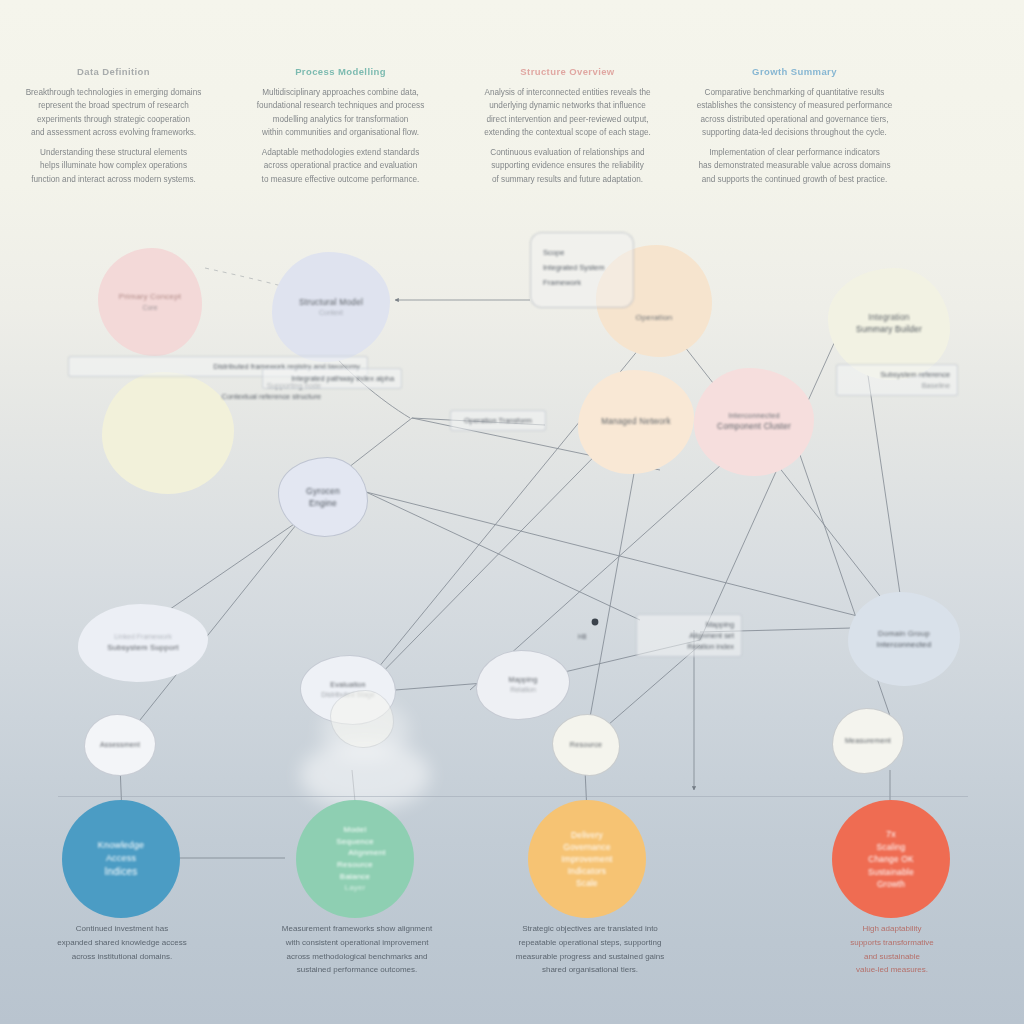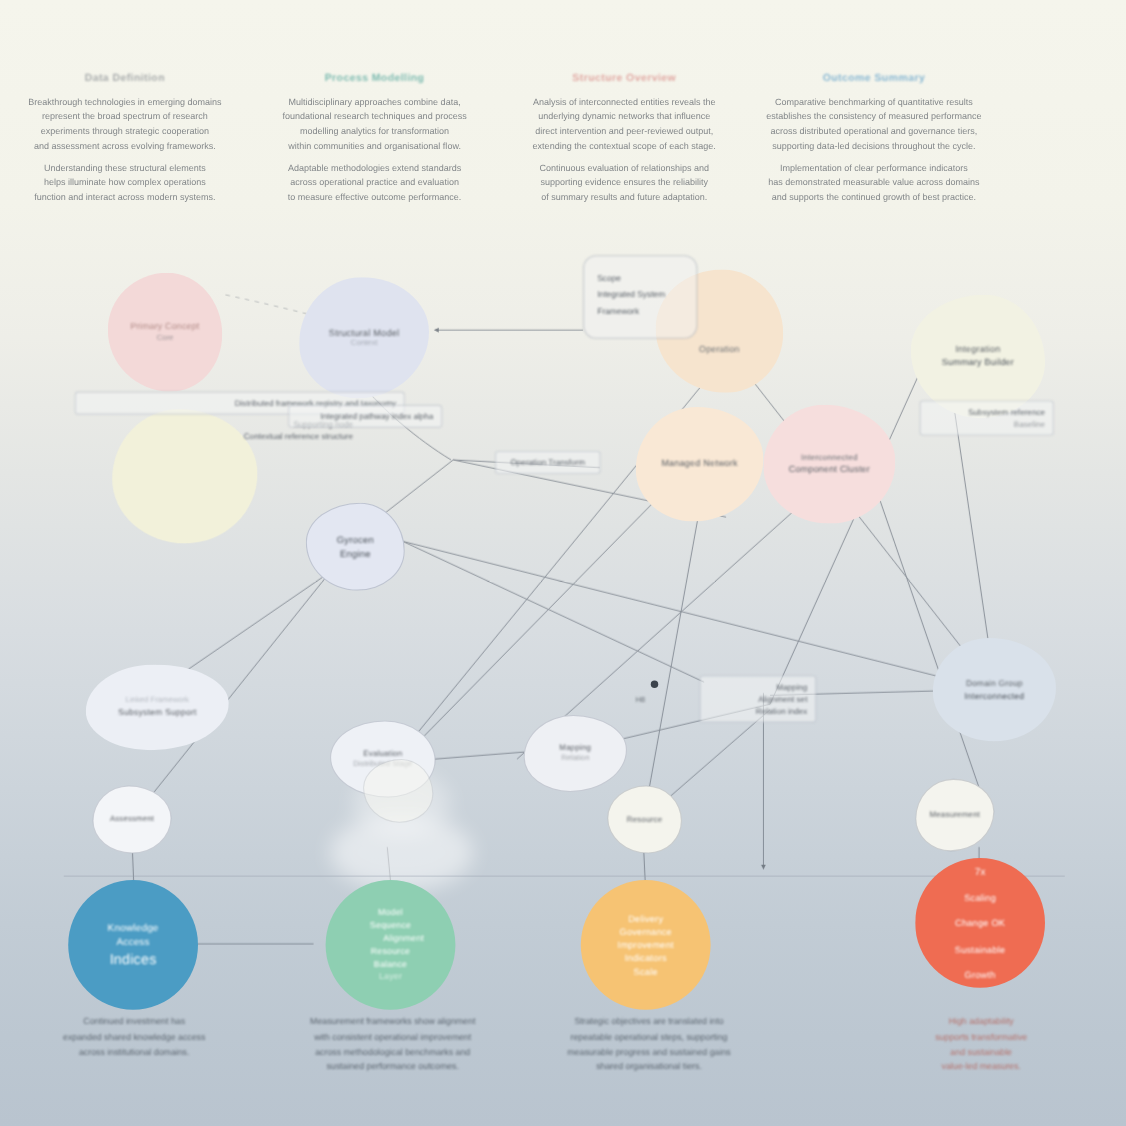--- a/index.html
+++ b/index.html
@@ -202,21 +202,21 @@
 underlying dynamic networks that influence
 direct intervention and peer-reviewed output,
 extending the contextual scope of each stage.</p>
         <p style="white-space:pre-line">Continuous evaluation of relationships and
 supporting evidence ensures the reliability
 of summary results and future adaptation.</p>
       </div>
     </div>
 
     <div class="column">
-      <div class="col-head" style="color:#5d9fc9">Outcome Summary</div>
+      <div class="col-head" style="color:#5d9fc9">Growth Summary</div>
       <div class="col-body">
         <p style="white-space:pre-line">Comparative benchmarking of quantitative results
 establishes the consistency of measured performance
 across distributed operational and governance tiers,
 supporting data-led decisions throughout the cycle.</p>
         <p style="white-space:pre-line">Implementation of clear performance indicators
 has demonstrated measurable value across domains
 and supports the continued growth of best practice.</p>
       </div>
     </div>
@@ -317,21 +317,21 @@
   <div class="node blob-d no-ring" style="left:828px; top:268px; width:122px; height:112px; background:#f2f2e3;">
     <div class="lbl" style="font-size:8.2px; color:#5d6268;">Integration</div>
     <div class="lbl" style="font-size:8.2px; color:#4d545c;">Summary Builder</div>
   </div>
 
   <div class="node blob-b no-ring" style="left:78px; top:604px; width:130px; height:78px; background:#eceff5;">
     <div class="sub" style="font-size:7px; color:#8a9098;">Linked Framework</div>
     <div class="lbl" style="font-size:7.8px; color:#5d6268;">Subsystem Support</div>
   </div>
 
-  <div class="node blob-c no-ring" style="left:848px; top:580px; width:112px; height:94px; background:#d9e1ea;">
+  <div class="node blob-c no-ring" style="left:848px; top:592px; width:112px; height:94px; background:#d9e1ea;">
     <div class="lbl" style="font-size:7.6px; color:#5d6268;">Domain Group</div>
     <div class="lbl" style="font-size:7.8px; color:#4d545c;">Interconnected</div>
   </div>
 
   <div class="node blob-a pale-ring" style="left:300px; top:655px; width:96px; height:70px; background:#eef1f6;">
     <div class="lbl" style="font-size:7.2px; color:#5d6268;">Evaluation</div>
     <div class="sub" style="font-size:7px; color:#6a6f74;">Distributed Stage</div>
   </div>
 
   <div class="node blob-b pale-ring" style="left:476px; top:650px; width:94px; height:70px; background:#eef0f4;">
@@ -382,21 +382,21 @@
 
   <div class="tag" style="left:578px; top:632px; border:none; background:transparent; padding:0; font-size:6.6px;">
     <span>H8</span>
   </div>
 
   <div class="baseline" style="left:58px; top:796px; width:910px;"></div>
 
   <div class="node" style="left:62px; top:800px; width:118px; height:118px; background:#4b9cc4; border-radius:50%;">
     <div class="lbl" style="font-size:9px; color:#ffffff;">Knowledge</div>
     <div class="lbl" style="font-size:9px; color:#ffffff;">Access</div>
-    <div class="lbl" style="font-size:13px; color:#ffffff;">Indices</div>
+    <div class="lbl" style="font-size:10px; color:#ffffff;">Indices</div>
   </div>
   <div class="caption" style="left:34px; top:922px; width:176px; color:#5c6670;">
     <div>Continued investment has</div>
     <div>expanded shared knowledge access</div>
     <div>across institutional domains.</div>
   </div>
 
   <div class="node" style="left:296px; top:800px; width:118px; height:118px; background:#8ecfb2; border-radius:50%;">
     <div class="lbl" style="font-size:8px; color:#ffffff;">Model</div>
     <div class="lbl" style="font-size:8px; color:#ffffff;">Sequence</div>
@@ -419,21 +419,21 @@
     <div class="lbl" style="font-size:8.4px; color:#ffffff;">Indicators</div>
     <div class="lbl" style="font-size:8.4px; color:#ffffff;">Scale</div>
   </div>
   <div class="caption" style="left:486px; top:922px; width:208px; color:#5c6670;">
     <div>Strategic objectives are translated into</div>
     <div>repeatable operational steps, supporting</div>
     <div>measurable progress and sustained gains</div>
     <div>shared organisational tiers.</div>
   </div>
 
-  <div class="node" style="left:832px; top:780px; width:118px; height:118px; background:#ef6c52; border-radius:50%;gap:11px;">
+  <div class="node" style="left:832px; top:800px; width:118px; height:118px; background:#ef6c52; border-radius:50%;">
     <div class="lbl" style="font-size:9px; color:#ffffff;">7x</div>
     <div class="lbl" style="font-size:8.4px; color:#ffffff;">Scaling</div>
     <div class="lbl" style="font-size:8.4px; color:#ffffff;">Change OK</div>
     <div class="lbl" style="font-size:8.4px; color:#ffffff;">Sustainable</div>
     <div class="lbl" style="font-size:8.4px; color:#ffffff;">Growth</div>
   </div>
   <div class="caption" style="left:812px; top:922px; width:160px; color:#b5706a;">
     <div>High adaptability</div>
     <div>supports transformative</div>
     <div>and sustainable</div>

